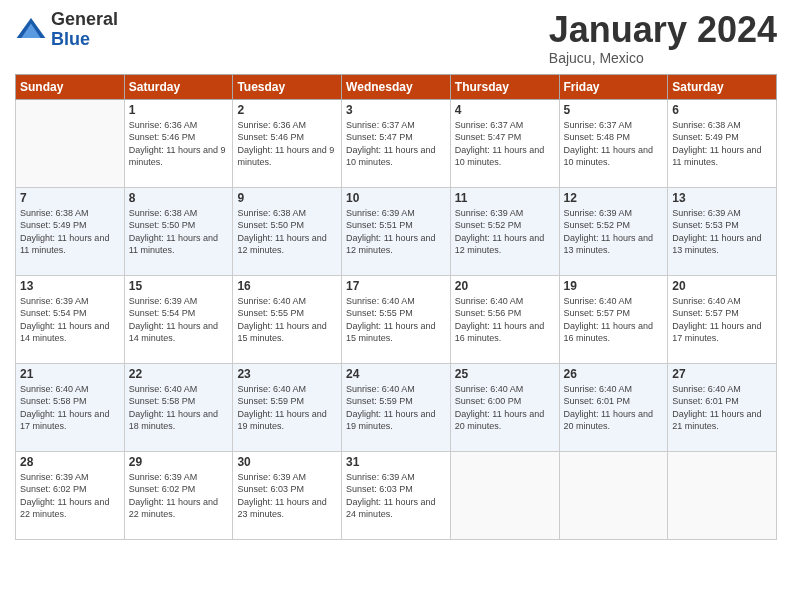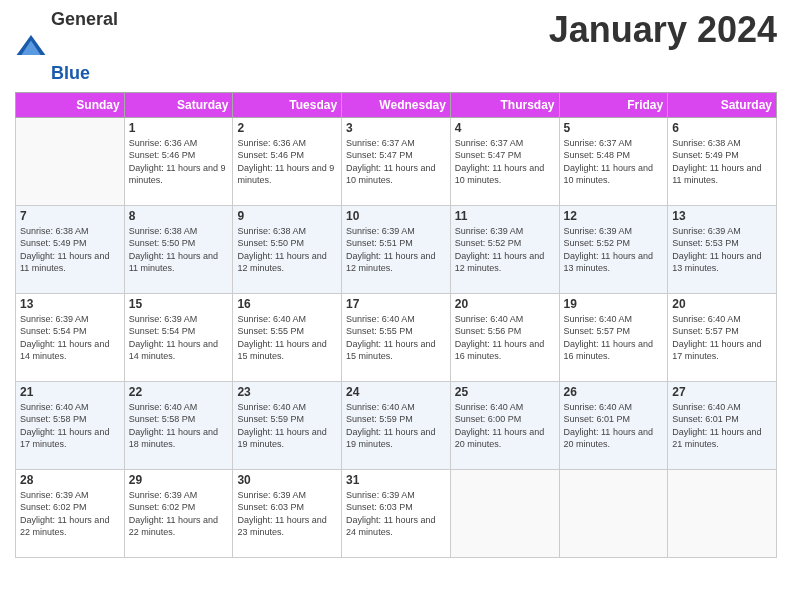--- a/index.html
+++ b/index.html
@@ -35,21 +35,20 @@
     }
     .logo-general {
       font-size: 18px;
       font-weight: bold;
       color: #333;
     }
     .logo-blue {
       font-size: 18px;
       font-weight: bold;
       color: #1a5aab;
-      margin-top: 34px;
     }
     .logo-icon {
       width: 32px;
       height: 32px;
     }
     .title-block {
     }
     .month-title {
       font-size: 36px;
       font-weight: bold;
@@ -60,26 +59,26 @@
       font-size: 14px;
       color: #555;
     }
     .calendar {
       flex: 1;
       border-collapse: collapse;
       width: 100%;
       table-layout: fixed;
     }
     .calendar th {
-      background-color: #d946ef;
+      background-color: #c2410c;
       color: white;
       font-size: 12px;
       font-weight: bold;
       padding: 5px 4px;
-      text-align: right;
+      text-align: left;
       border: 1px solid #aaa;
     }
     .calendar td {
       border: 1px solid #ccc;
       vertical-align: top;
       padding: 3px 4px;
       font-size: 9.5px;
       color: #333;
       height: 88px;
     }
@@ -112,20 +111,21 @@
         <polygon points="20,5 38,30 2,30" fill="#1a5aab"></polygon>
         <polygon points="20,12 32,30 8,30" fill="#5a9ae0"></polygon>
       </svg>
       <div class="logo-text">
         <span class="logo-general">General</span>
         <span class="logo-blue">Blue</span>
       </div>
     </div>
     <div class="title-block">
       <div class="month-title">January 2024</div>
+      <div class="location">Bajucu, Mexico</div>
     </div>
   </div>
 
   <table class="calendar">
     <thead>
       <tr>
         <th>Sunday</th>
         <th>Saturday</th>
         <th>Tuesday</th>
         <th>Wednesday</th>

